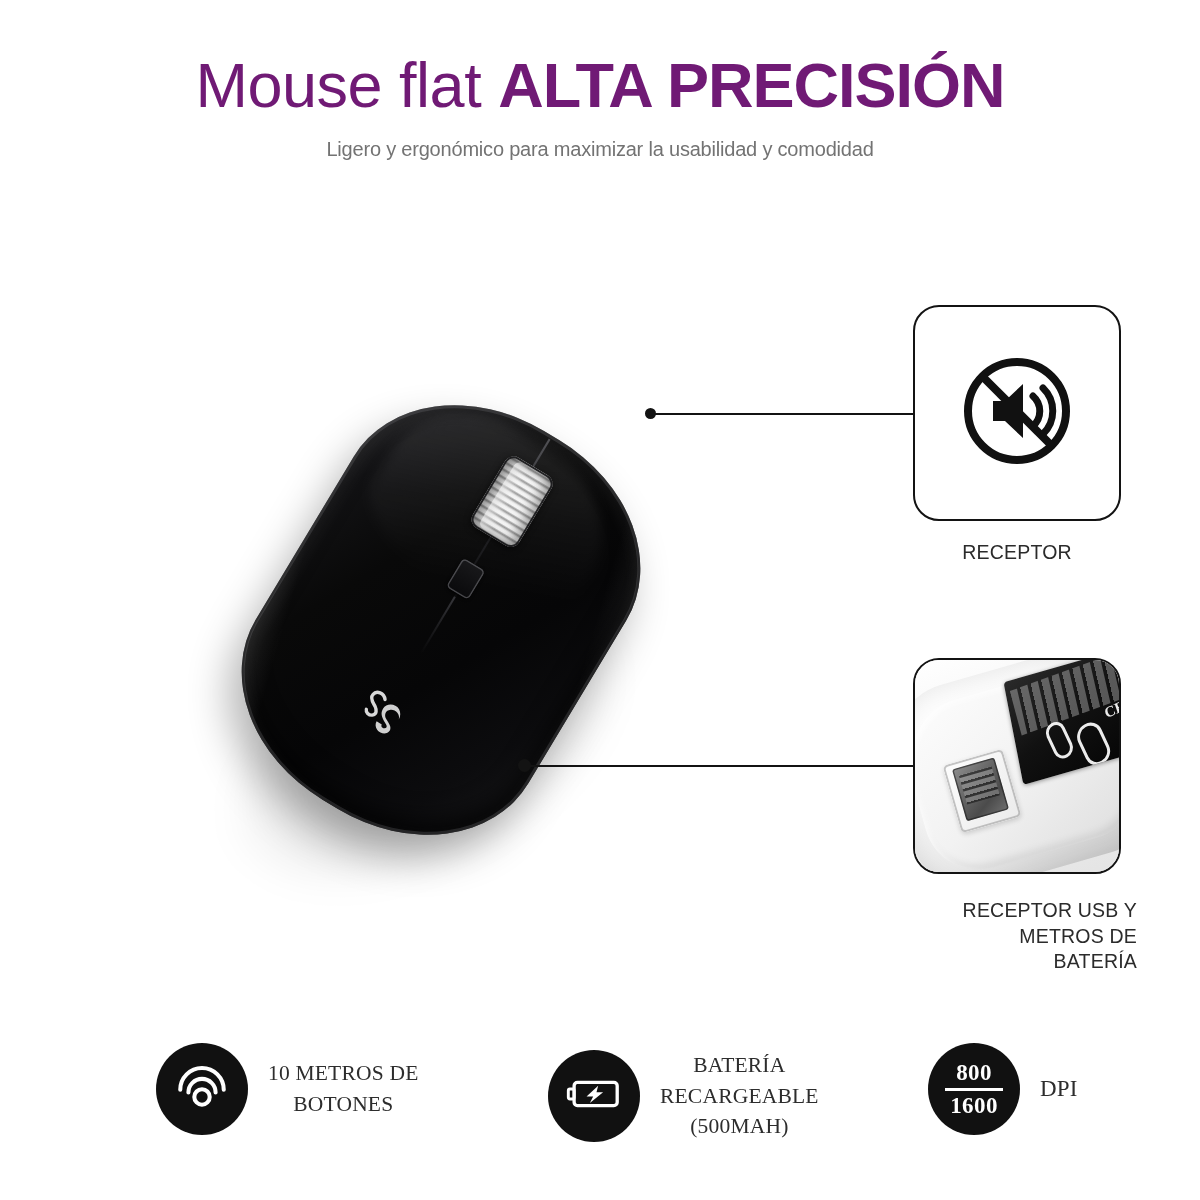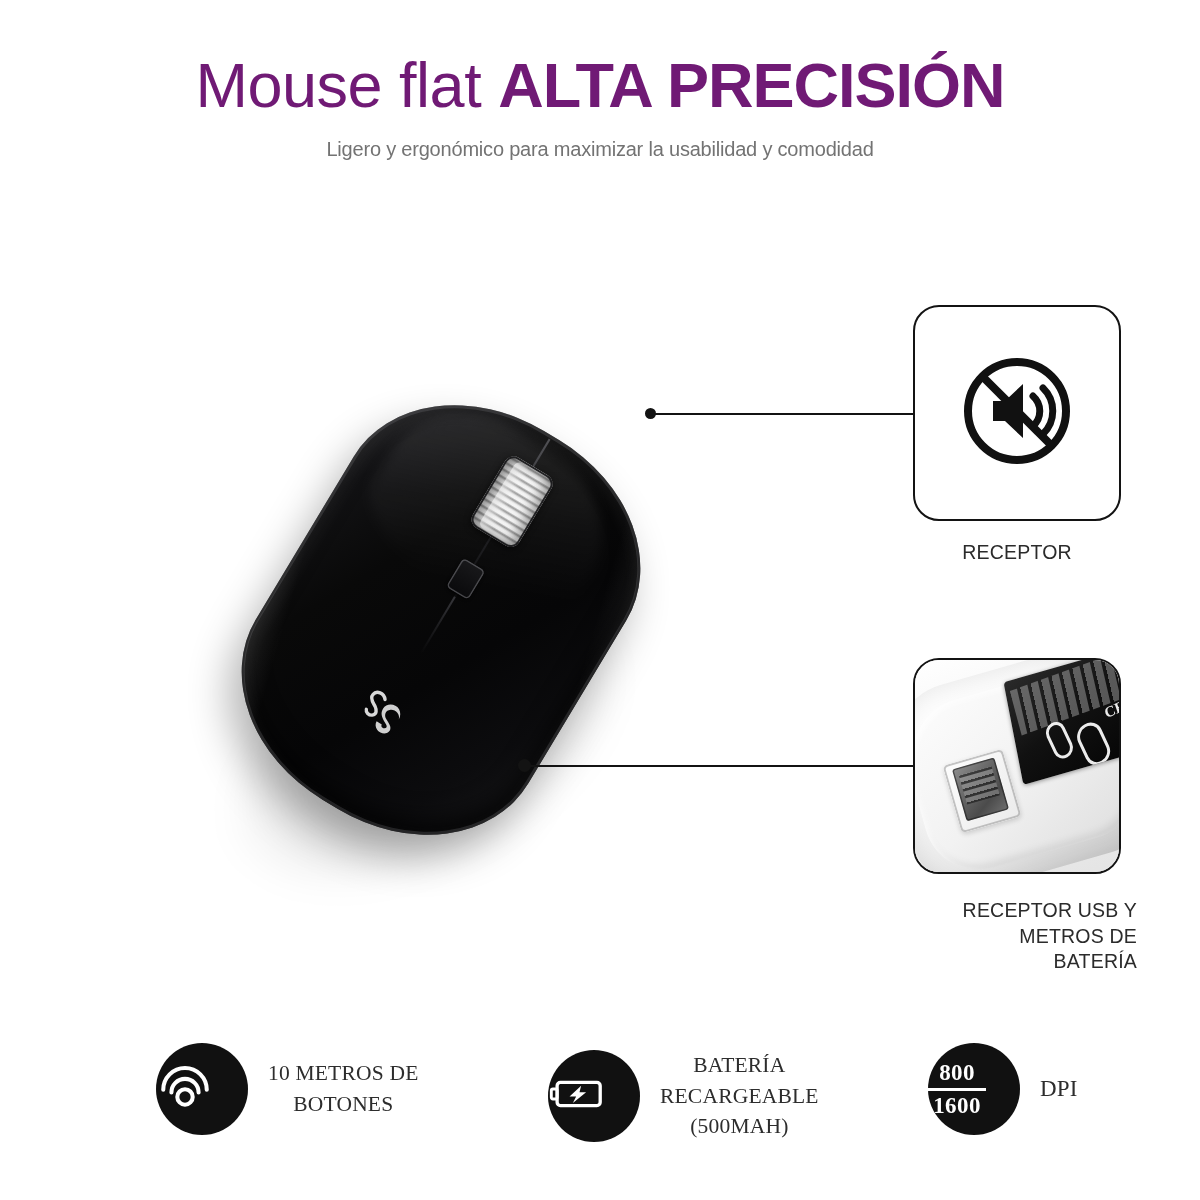--- a/index.html
+++ b/index.html
@@ -300,21 +300,21 @@
   .badge-row { position: absolute; left: 0; top: 1038px; width: 1200px; height: 130px; font-family: Liberation Serif, serif; }
   .badge { position: absolute; display: flex; align-items: center; }
 
   .badge-circle {
     width: 92px;
     height: 92px;
     border-radius: 50%;
     background: #111111;
     display: flex;
     align-items: center;
-    justify-content: flex-start;
+    justify-content: center;
     flex: 0 0 auto;
   }
 
   .badge-text {
     margin-left: 20px;
     font-size: 21.5px;
     line-height: 1.42;
     color: #2d2d2d;
     text-align: center;
     letter-spacing: 0.2px;

